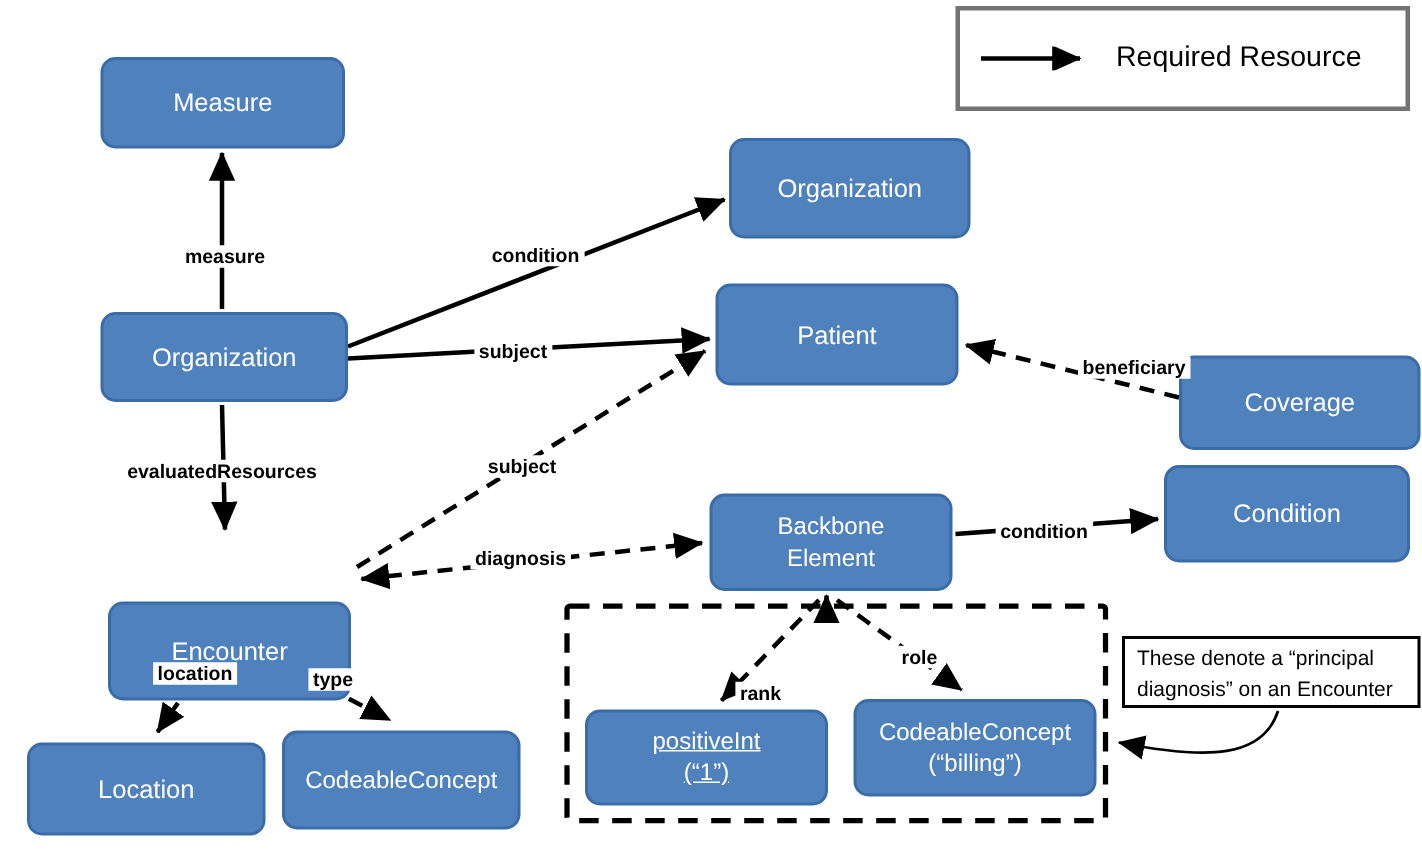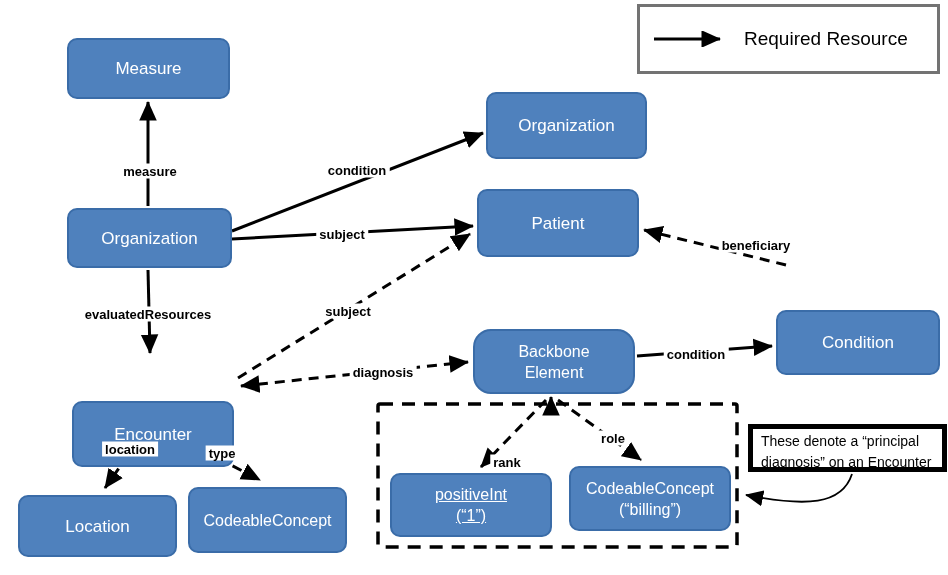--- a/index.html
+++ b/index.html
@@ -43,21 +43,21 @@
     border: 3px solid #737373; background: #fff;
     box-sizing: border-box;
     display: flex; flex-direction: column; justify-content: space-evenly;
     padding: 2px 6px 2px 10px;
   }
   .legend-row { display: flex; align-items: center; gap: 8px; }
   .legend-row span { font-size: 19px; color: #000; white-space: nowrap; }
   .callout {
     position: absolute; left: 748px; top: 424px;
     width: 199px; height: 48px;
-    border: 5px solid #000000; background: #fff;
+    border: 2px solid #000000; background: #fff;
     box-sizing: border-box;
     font-size: 14px; line-height: 21px;
     padding: 2px 6px 2px 8px; color: #000;
   }
 </style>
 </head>
 <body>
 
 <div class="canvas">
 
@@ -107,42 +107,45 @@
   </div>
   <div class="node" style="left:188px; top:487px; width:159px; height:66px; font-size:16px;">
     <span>CodeableConcept</span>
   </div>
   <div class="node" style="left:486px; top:92px; width:161px; height:67px;">
     <span>Organization</span>
   </div>
   <div class="node" style="left:477px; top:189px; width:162px; height:68px;">
     <span>Patient</span>
   </div>
+  <div class="node" style="left:786px; top:237px; width:161px; height:63px;">
+    <span>Coverage</span>
+  </div>
   <div class="node" style="left:776px; top:310px; width:164px; height:65px;">
     <span>Condition</span>
   </div>
-  <div class="node" style="left:473px; top:329px; width:162px; height:65px; font-size:16px;border-radius:18px;">
+  <div class="node" style="left:473px; top:329px; width:162px; height:65px; font-size:16px;">
     <span>Backbone</span>
     <span>Element</span>
   </div>
   <div class="node" style="left:390px; top:473px; width:162px; height:64px; font-size:16px;text-decoration:underline;">
     <span>positiveInt</span>
     <span>(“1”)</span>
   </div>
   <div class="node" style="left:569px; top:466px; width:162px; height:65px; font-size:16px;">
     <span>CodeableConcept</span>
     <span>(“billing”)</span>
   </div>
 
   <div class="edge-label" style="left:150px; top:171px;">measure</div>
   <div class="edge-label" style="left:148px; top:314px;">evaluatedResources</div>
   <div class="edge-label" style="left:357px; top:170px;">condition</div>
   <div class="edge-label" style="left:342px; top:234px;">subject</div>
   <div class="edge-label" style="left:348px; top:311px;">subject</div>
-  <div class="edge-label" style="left:347px; top:372px;margin-left:36px;">diagnosis</div>
+  <div class="edge-label" style="left:347px; top:372px;">diagnosis</div>
   <div class="edge-label" style="left:712px; top:245px;margin-left:44px;">beneficiary</div>
   <div class="edge-label" style="left:696px; top:354px;">condition</div>
   <div class="edge-label" style="left:507px; top:462px;">rank</div>
   <div class="edge-label" style="left:613px; top:438px;">role</div>
   <div class="edge-label" style="left:130px; top:449px;">location</div>
   <div class="edge-label" style="left:222px; top:453px;">type</div>
 
   <div class="legend">
     <div class="legend-row">
       <svg width="86" height="16">

